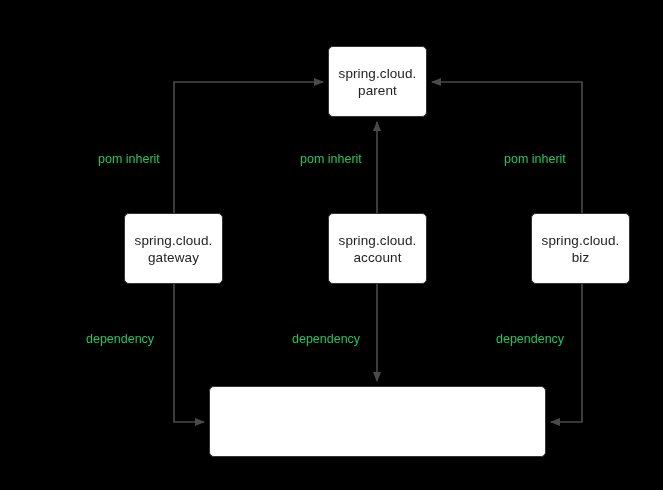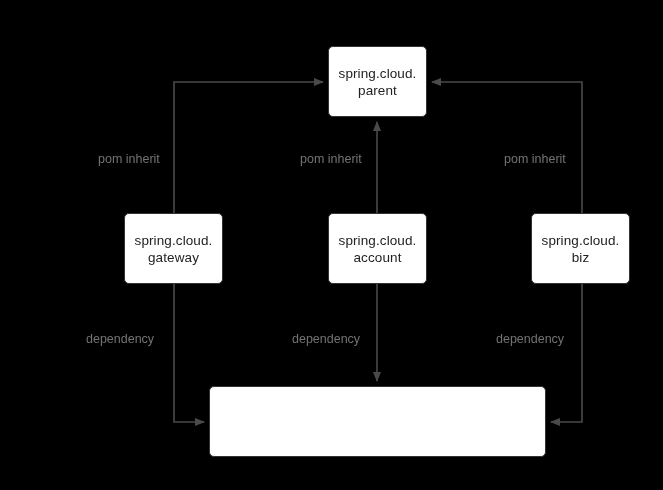--- a/index.html
+++ b/index.html
@@ -55,21 +55,21 @@
     left: 209px; top: 386px;
     width: 337px; height: 71px;
     background: #ffffff;
     border: 1.6px solid #333333;
     border-radius: 5px;
     box-sizing: border-box;
   }
 
   .edge-label {
     position: absolute;
-    color: #737373;
+    color: #22c55e;
     font-size: 12.5px;
     line-height: 14px;
     white-space: nowrap;
   }
   #label-pom-left    { left: 98px;  top: 152px; }
   #label-pom-mid     { left: 300px; top: 152px; }
   #label-pom-right   { left: 504px; top: 152px; }
   #label-dep-left    { left: 86px;  top: 332px; }
   #label-dep-mid     { left: 292px; top: 332px; }
   #label-dep-right   { left: 496px; top: 332px; }

